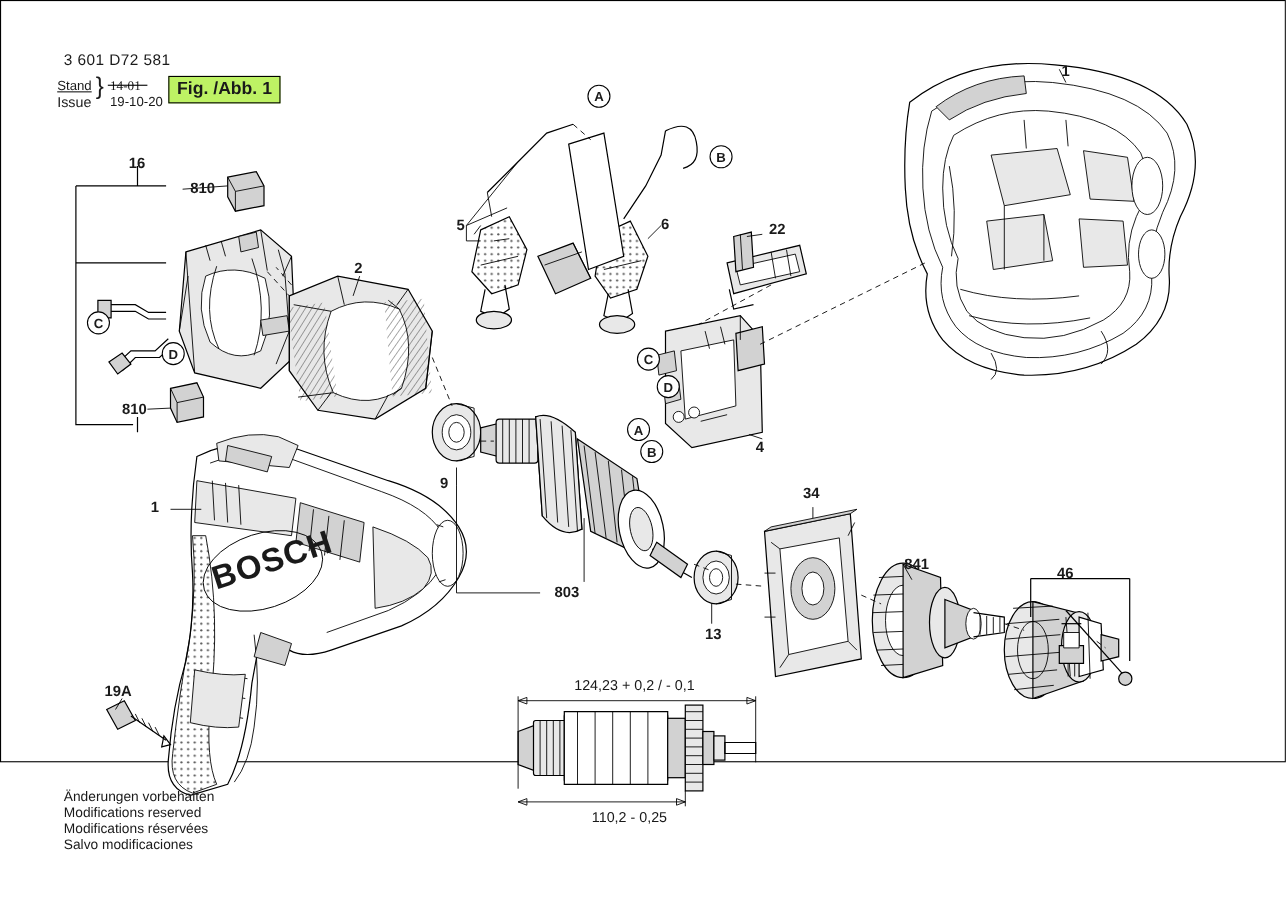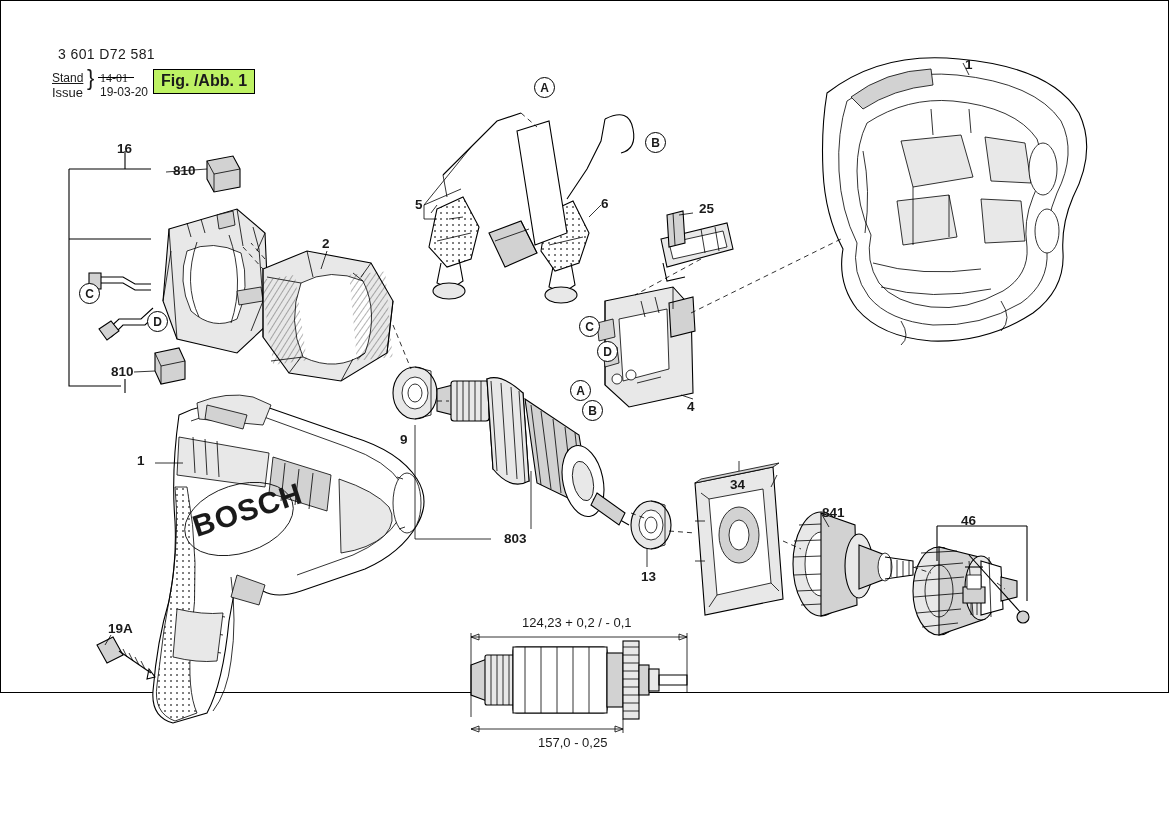--- a/index.html
+++ b/index.html
@@ -375,47 +375,51 @@
       <line class="ln thin" x1="423" y1="204" x2="460" y2="188"></line>
       <line class="ln thin" x1="423" y1="204" x2="470" y2="146"></line>
     </g>
   </svg>
 
   <div class="abs lbl" id="typecode">3 601 D72 581</div>
   <div class="abs lbl" id="stand">Stand</div>
   <div class="abs lbl" id="issue">Issue</div>
   <div class="abs lbl" id="brace">}</div>
   <div class="abs lbl" id="date1">14-01</div>
-  <div class="abs lbl" id="date2">19-03-20</div>
+  <div class="abs lbl" id="date2">19-10-20</div>
   <div class="abs" id="figbox">Fig. /Abb. 1</div>
 
   <div class="abs" style="left:97px;top:76px;width:36px;height:1px;background:#000;"></div>
 
+  <div class="abs lbl" id="notes">Änderungen vorbehalten
+Modifications reserved
+Modifications réservées
+Salvo modificaciones</div>
 
   <div class="abs lbl" style="left:521px;top:614px;">124,23 + 0,2 / - 0,1</div>
-  <div class="abs lbl" style="left:537px;top:734px;">157,0 - 0,25</div>
+  <div class="abs lbl" style="left:537px;top:734px;">110,2 - 0,25</div>
 
   <div class="abs" style="left:190px;top:492px;transform:rotate(-18deg);font-size:30px;font-weight:bold;letter-spacing:1px;color:#1a1a1a;">BOSCH</div>
 
   <div class="abs num" style="left:964px;top:56px;">1</div>
   <div class="abs num" style="left:321px;top:235px;">2</div>
   <div class="abs num" style="left:686px;top:398px;">4</div>
   <div class="abs num" style="left:414px;top:196px;">5</div>
   <div class="abs num" style="left:600px;top:195px;">6</div>
   <div class="abs num" style="left:640px;top:568px;">13</div>
   <div class="abs num" style="left:399px;top:431px;">9</div>
   <div class="abs num" style="left:116px;top:140px;">16</div>
-  <div class="abs num" style="left:698px;top:200px;">25</div>
-  <div class="abs num" style="left:729px;top:476px;">34</div>
+  <div class="abs num" style="left:698px;top:200px;">22</div>
+  <div class="abs num" style="left:729px;top:440px;">34</div>
   <div class="abs num" style="left:960px;top:512px;">46</div>
   <div class="abs num" style="left:503px;top:530px;">803</div>
   <div class="abs num" style="left:172px;top:162px;">810</div>
   <div class="abs num" style="left:110px;top:363px;">810</div>
   <div class="abs num" style="left:821px;top:504px;">841</div>
-  <div class="abs num" style="left:107px;top:620px;">19A</div>
+  <div class="abs num" style="left:94px;top:620px;">19A</div>
   <div class="abs num" style="left:136px;top:452px;">1</div>
 
   <div class="abs circ" style="left:533px;top:76px;">A</div>
   <div class="abs circ" style="left:644px;top:131px;">B</div>
   <div class="abs circ" style="left:78px;top:282px;">C</div>
   <div class="abs circ" style="left:146px;top:310px;">D</div>
   <div class="abs circ" style="left:578px;top:315px;">C</div>
   <div class="abs circ" style="left:596px;top:340px;">D</div>
   <div class="abs circ" style="left:569px;top:379px;">A</div>
   <div class="abs circ" style="left:581px;top:399px;">B</div>

